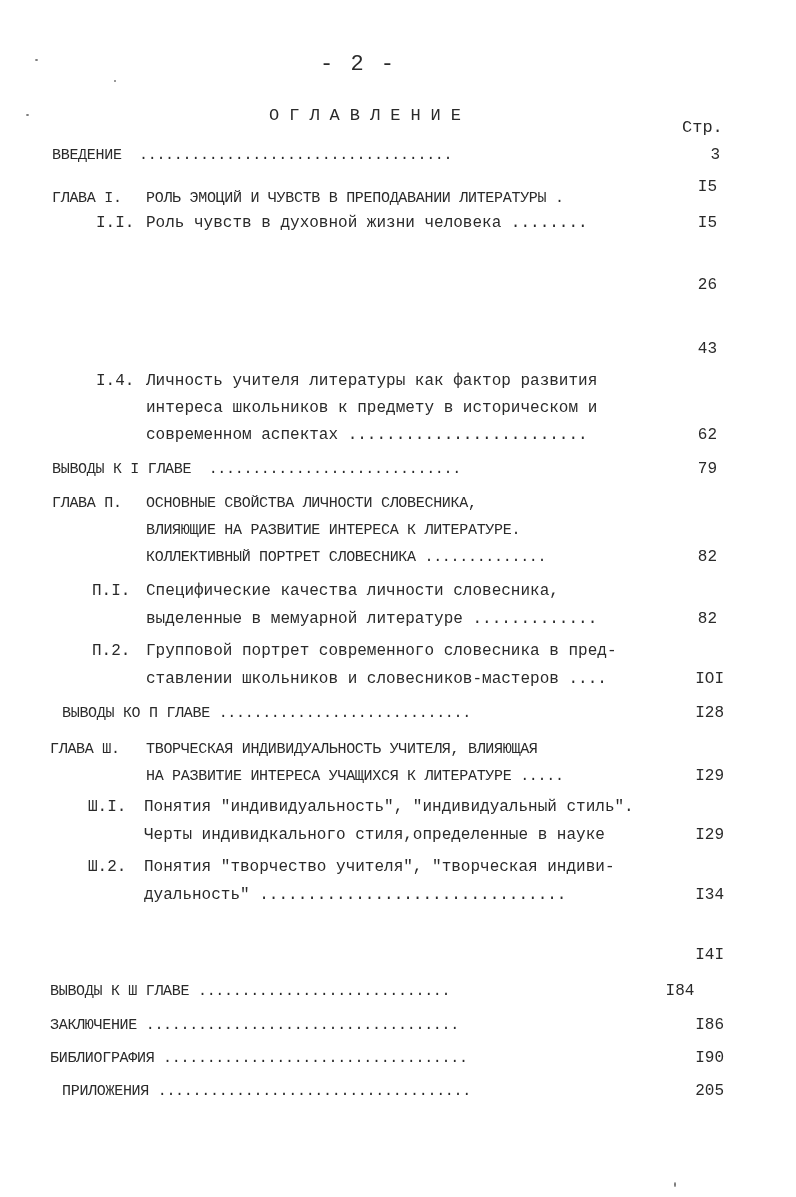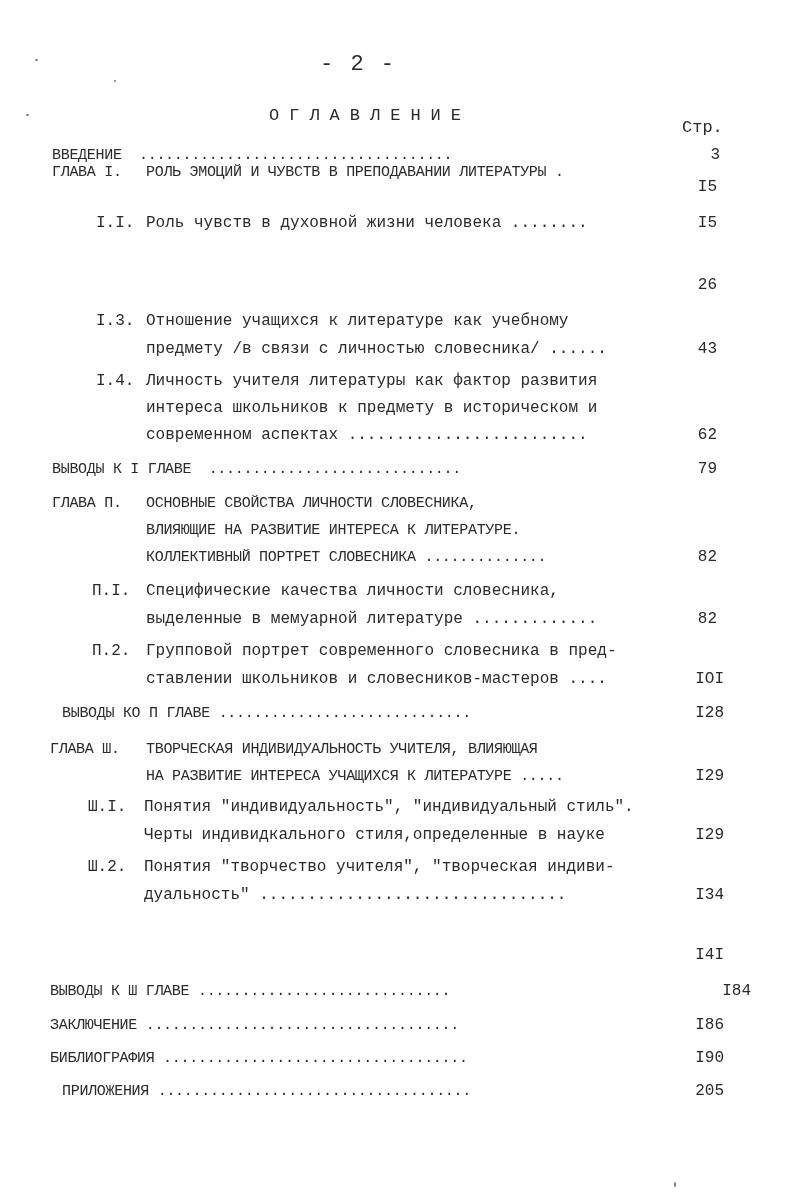--- a/index.html
+++ b/index.html
@@ -78,39 +78,34 @@
 
   <div class="page-number">- 2 -</div>
   <div class="toc-title">ОГЛАВЛЕНИЕ</div>
   <div class="col-header">Стр.</div>
 
   <div class="entry caps" style="left:52px; top:140px;">
     <span class="line" style="left:0; top:0;">ВВЕДЕНИЕ  ....................................</span>
   </div>
   <div class="page-ref" style="left:660px; top:140px;">3</div>
 
-  <div class="entry caps" style="left:52px; top:157px;text-align:right;">
+  <div class="entry caps" style="left:52px; top:183px;text-align:right;">
     <span class="line" style="left:0; top:0;">ГЛАВА I.</span>
     <span class="line" style="left:94px; top:0;">РОЛЬ ЭМОЦИЙ И ЧУВСТВ В ПРЕПОДАВАНИИ ЛИТЕРАТУРЫ .</span>
   </div>
   <div class="page-ref" style="left:657px; top:172px;">I5</div>
 
   <div class="entry" style="left:96px; top:208px;">
     <span class="line" style="left:0; top:0;">I.I.</span>
     <span class="line" style="left:50px; top:0;">Роль чувств в духовной жизни человека ........</span>
   </div>
   <div class="page-ref" style="left:657px; top:208px;">I5</div>
 
   <div class="page-ref" style="left:657px; top:270px;">26</div>
 
-  <div class="entry" style="left:96px; top:306px;">
-    <span class="line" style="left:0; top:0;">I.3.</span>
-    <span class="line" style="left:50px; top:0;">Отношение учащихся к литературе как учебному</span>
-    <span class="line" style="left:50px; top:28px;">предмету /в связи с личностью словесника/ ......</span>
-  </div>
   <div class="page-ref" style="left:657px; top:334px;">43</div>
 
   <div class="entry" style="left:96px; top:366px;">
     <span class="line" style="left:0; top:0;">I.4.</span>
     <span class="line" style="left:50px; top:0;">Личность учителя литературы как фактор развития</span>
     <span class="line" style="left:50px; top:27px;">интереса школьников к предмету в историческом и</span>
     <span class="line" style="left:50px; top:54px;">современном аспектах .........................</span>
   </div>
   <div class="page-ref" style="left:657px; top:420px;">62</div>
 
@@ -165,21 +160,21 @@
     <span class="line" style="left:56px; top:0;">Понятия "творчество учителя", "творческая индиви-</span>
     <span class="line" style="left:56px; top:28px;">дуальность" ................................</span>
   </div>
   <div class="page-ref" style="left:664px; top:880px;">I34</div>
 
   <div class="page-ref" style="left:664px; top:940px;">I4I</div>
 
   <div class="entry caps" style="left:50px; top:976px;">
     <span class="line" style="left:0; top:0;">ВЫВОДЫ К Ш ГЛАВЕ .............................</span>
   </div>
-  <div class="page-ref" style="left:691px; top:976px;">I84</div>
+  <div class="page-ref" style="left:650px; top:976px;text-align:center;">I84</div>
 
   <div class="entry caps" style="left:50px; top:1010px;">
     <span class="line" style="left:0; top:0;">ЗАКЛЮЧЕНИЕ ....................................</span>
   </div>
   <div class="page-ref" style="left:664px; top:1010px;">I86</div>
 
   <div class="entry caps" style="left:50px; top:1043px;">
     <span class="line" style="left:0; top:0;">БИБЛИОГРАФИЯ ...................................</span>
   </div>
   <div class="page-ref" style="left:664px; top:1043px;">I90</div>

